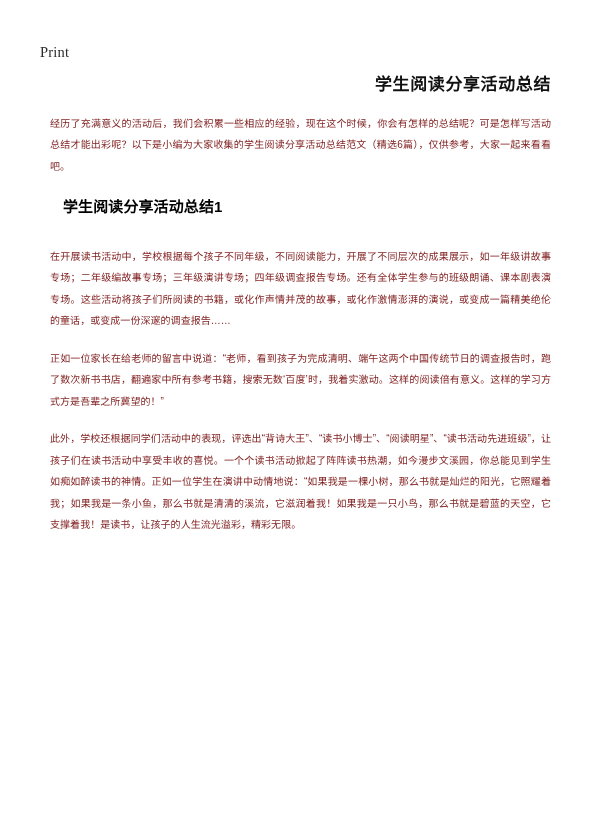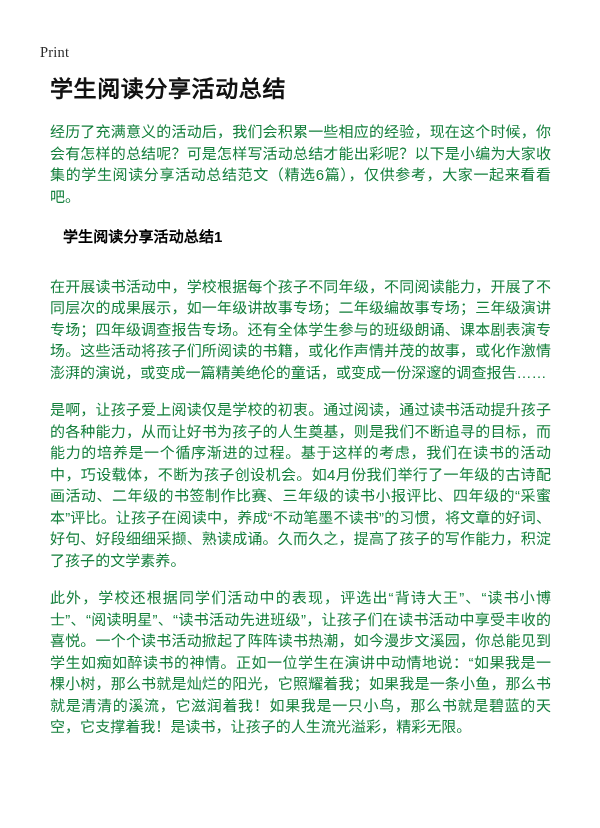--- a/index.html
+++ b/index.html
@@ -45,41 +45,41 @@
   .content {
     position: absolute;
     top: 74px;
     left: 50px;
     width: 501px;
   }
 
   .doc-title {
     margin: 0;
     padding: 0;
-    font-size: 23px;
+    font-size: 17px;
     font-weight: 700;
     line-height: 1.35;
-    text-align: left;
+    text-align: right;
     color: #111111;
     letter-spacing: 0.6px;
   }
 
   .subtitle {
     margin: 17px 0 0 0;
     font-size: 14.5px;
     line-height: 1.5;
     color: #1f1f1f;
     letter-spacing: 0.1px;
   }
 
   p.body-text {
     margin: 16px 0 0 0;
-    font-size: 15px;
+    font-size: 10px;
     line-height: 21.5px;
-    color: #15803d;
+    color: #7f1d1d;
     text-align: justify;
     text-justify: inter-ideograph;
     letter-spacing: 0.05px;
     word-break: break-all;
   }
 
   h2.section-heading {
     margin: 19px 0 0 13px;
     font-size: 15px;
     font-weight: 700;
@@ -104,17 +104,17 @@
 
   <div class="content">
 
     <h1 class="doc-title">学生阅读分享活动总结</h1>
 
 
     <p class="body-text">经历了充满意义的活动后，我们会积累一些相应的经验，现在这个时候，你会有怎样的总结呢？可是怎样写活动总结才能出彩呢？以下是小编为大家收集的学生阅读分享活动总结范文（精选6篇），仅供参考，大家一起来看看吧。</p>
 
     <h2 class="section-heading">学生阅读分享活动总结1</h2>
     <p class="body-text">在开展读书活动中，学校根据每个孩子不同年级，不同阅读能力，开展了不同层次的成果展示，如一年级讲故事专场；二年级编故事专场；三年级演讲专场；四年级调查报告专场。还有全体学生参与的班级朗诵、课本剧表演专场。这些活动将孩子们所阅读的书籍，或化作声情并茂的故事，或化作激情澎湃的演说，或变成一篇精美绝伦的童话，或变成一份深邃的调查报告……</p>
-    <p class="body-text">是啊，让孩子爱上阅读仅是学校的初衷。通过阅读，通过读书活动提升孩子的各种能力，从而让好书为孩子的人生奠基，则是我们不断追寻的目标，而能力的培养是一个循序渐进的过程。基于这样的考虑，我们在读书的活动中，巧设载体，不断为孩子创设机会。如4月份我们举行了一年级的古诗配画活动、二年级的书签制作比赛、三年级的读书小报评比、四年级的“采蜜本”评比。让孩子在阅读中，养成“不动笔墨不读书”的习惯，将文章的好词、好句、好段细细采撷、熟读成诵。久而久之，提高了孩子的写作能力，积淀了孩子的文学素养。</p>
+    <p class="body-text">正如一位家长在给老师的留言中说道：“老师，看到孩子为完成清明、端午这两个中国传统节日的调查报告时，跑了数次新书书店，翻遍家中所有参考书籍，搜索无数‘百度’时，我着实激动。这样的阅读倍有意义。这样的学习方式方是吾辈之所冀望的！”</p>
     <p class="body-text">此外，学校还根据同学们活动中的表现，评选出“背诗大王”、“读书小博士”、“阅读明星”、“读书活动先进班级”，让孩子们在读书活动中享受丰收的喜悦。一个个读书活动掀起了阵阵读书热潮，如今漫步文溪园，你总能见到学生如痴如醉读书的神情。正如一位学生在演讲中动情地说：“如果我是一棵小树，那么书就是灿烂的阳光，它照耀着我；如果我是一条小鱼，那么书就是清清的溪流，它滋润着我！如果我是一只小鸟，那么书就是碧蓝的天空，它支撑着我！是读书，让孩子的人生流光溢彩，精彩无限。</p>
 
   </div>
 </div>
 
 </body></html>

